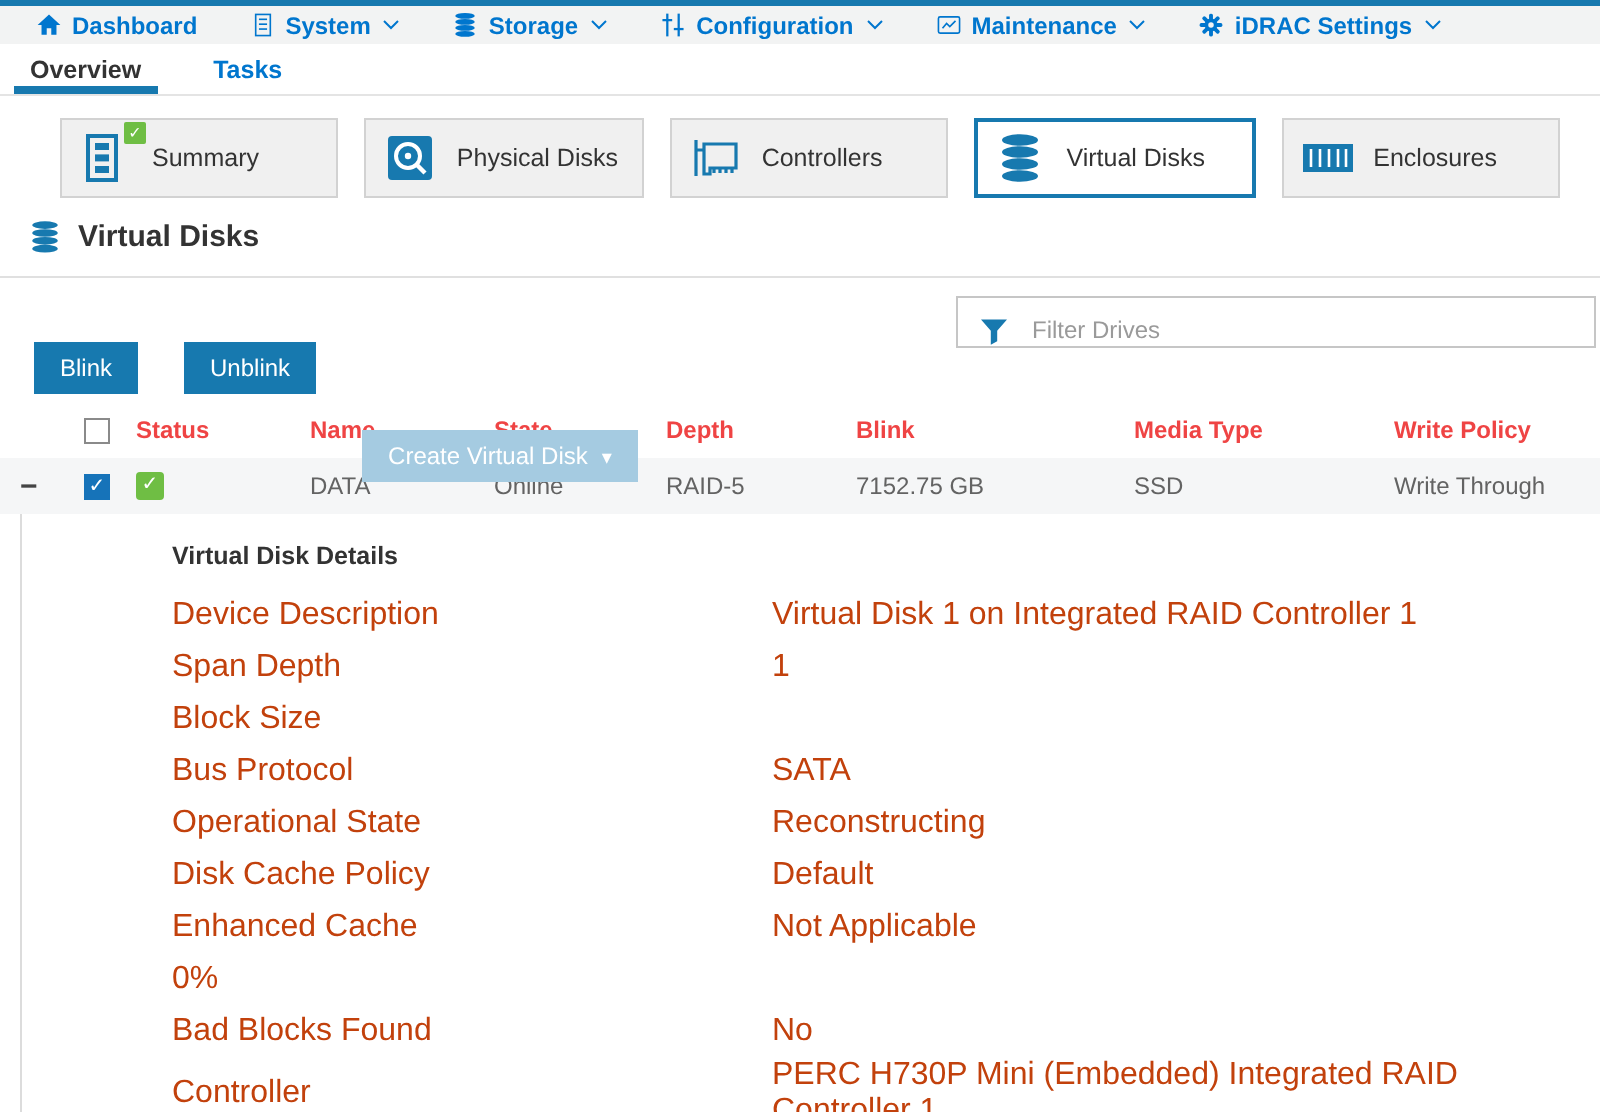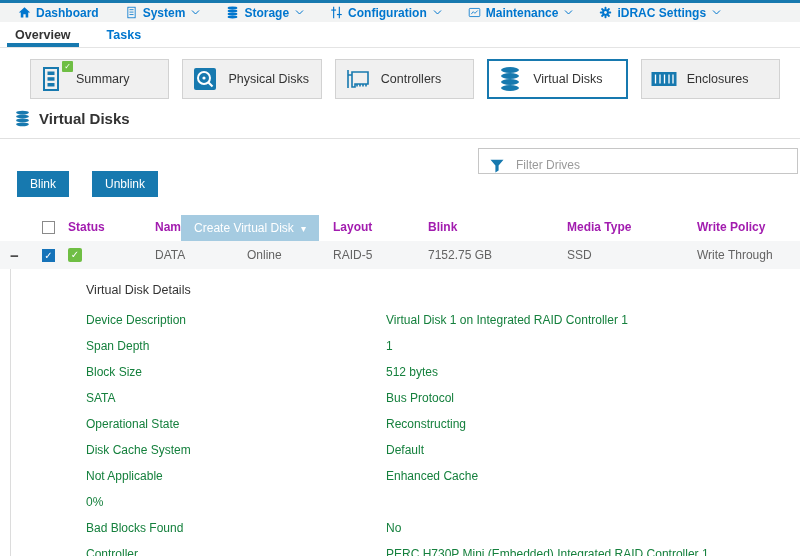--- a/index.html
+++ b/index.html
@@ -52,35 +52,35 @@
 
   .toolbar { position:absolute; left:17px; top:32px; display:flex; gap:23px; }
   .btn { background:#1779af; color:#fff; border:0; height:26px; padding:0 13px;
     font:12px "Liberation Sans",sans-serif; cursor:pointer; }
   .btn.disabled { background:#a5cbe1; cursor:default;margin-top:44px; }
   .btn .caret { font-size:10px; margin-left:7px; }
 
   .trow { display:grid;
     grid-template-columns:32px 26px 87px 92px 86px 95px 139px 130px 1fr;
     align-items:center; padding-left:10px; height:28px; font-size:12px; }
-  .thead { font-weight:bold; color:#a21caf; margin-top:16px; }
+  .thead { font-weight:bold; color:#ef4444; margin-top:4px; }
   .tdata { background:#f5f6f7; color:#636363; }
   .expand { color:#444; font-size:15px; font-weight:bold; cursor:pointer; line-height:1; }
   .cb { width:13px; height:13px; border:1px solid #8a8a8a; background:#fff;
     cursor:pointer; }
   .cb.checked { background:#1673b9; border-color:#1673b9; color:#fff;
     font-size:10px; line-height:12px; text-align:center; }
   .status-ok { width:14px; height:14px; background:#6fbe44; border-radius:2px;
     color:#fff; font-size:10px; line-height:14px; text-align:center; }
 
   .details { border-left:1px solid #dcdcdc; margin-left:10px;
     padding:14px 0 0 75px; height:300px; }
-  .details h3 { margin:0 0 10px; font-size:12.5px; font-weight:normal; color:#333; }
+  .details h3 { margin:0 0 10px; font-size:12.5px; font-weight:bold; color:#333; }
   .drow { display:grid; grid-template-columns:300px 1fr; height:26px;
-    align-items:center; font-size:12px; color:#15803d; }
+    align-items:center; font-size:16px; color:#c2410c; }
 </style>
 </head>
 <body>
 
 <div class="topline"></div>
 
 <nav class="navbar">
   <div class="nav-item">
     <svg class="glyph" viewBox="0 0 16 16">
         <path fill="#0076ce" d="M8 1.5 L15 8 H12.6 V14 H9.4 V10 H6.6 V14 H3.4 V8 H1 Z"></path>
@@ -244,21 +244,21 @@
   </div>
 </div>
 
 <div>
   <div class="trow thead">
     <span></span>
     <span class="cb"></span>
     <span>Status</span>
     <span>Name</span>
     <span>State</span>
-    <span>Layout</span>
+    <span>Depth</span>
     <span>Blink</span>
     <span>Media Type</span>
     <span>Write Policy</span>
   </div>
   <div class="trow tdata">
     <span class="expand">−</span>
     <span class="cb checked">✓</span>
     <span class="status-ok">✓</span>
     <span>DATA</span>
     <span>Online</span>
@@ -274,37 +274,36 @@
   <div class="drow">
       <span>Device Description</span>
       <span>Virtual Disk 1 on Integrated RAID Controller 1</span>
     </div>
   <div class="drow">
       <span>Span Depth</span>
       <span>1</span>
     </div>
   <div class="drow">
       <span>Block Size</span>
-      <span>512 bytes</span>
-    </div>
-  <div class="drow">
+    </div>
+  <div class="drow">
+      <span>Bus Protocol</span>
       <span>SATA</span>
-      <span>Bus Protocol</span>
     </div>
   <div class="drow">
       <span>Operational State</span>
       <span>Reconstructing</span>
     </div>
   <div class="drow">
-      <span>Disk Cache System</span>
+      <span>Disk Cache Policy</span>
       <span>Default</span>
     </div>
   <div class="drow">
+      <span>Enhanced Cache</span>
       <span>Not Applicable</span>
-      <span>Enhanced Cache</span>
     </div>
   <div class="drow">
       <span>0%</span>
     </div>
   <div class="drow">
       <span>Bad Blocks Found</span>
       <span>No</span>
     </div>
   <div class="drow">
       <span>Controller</span>

